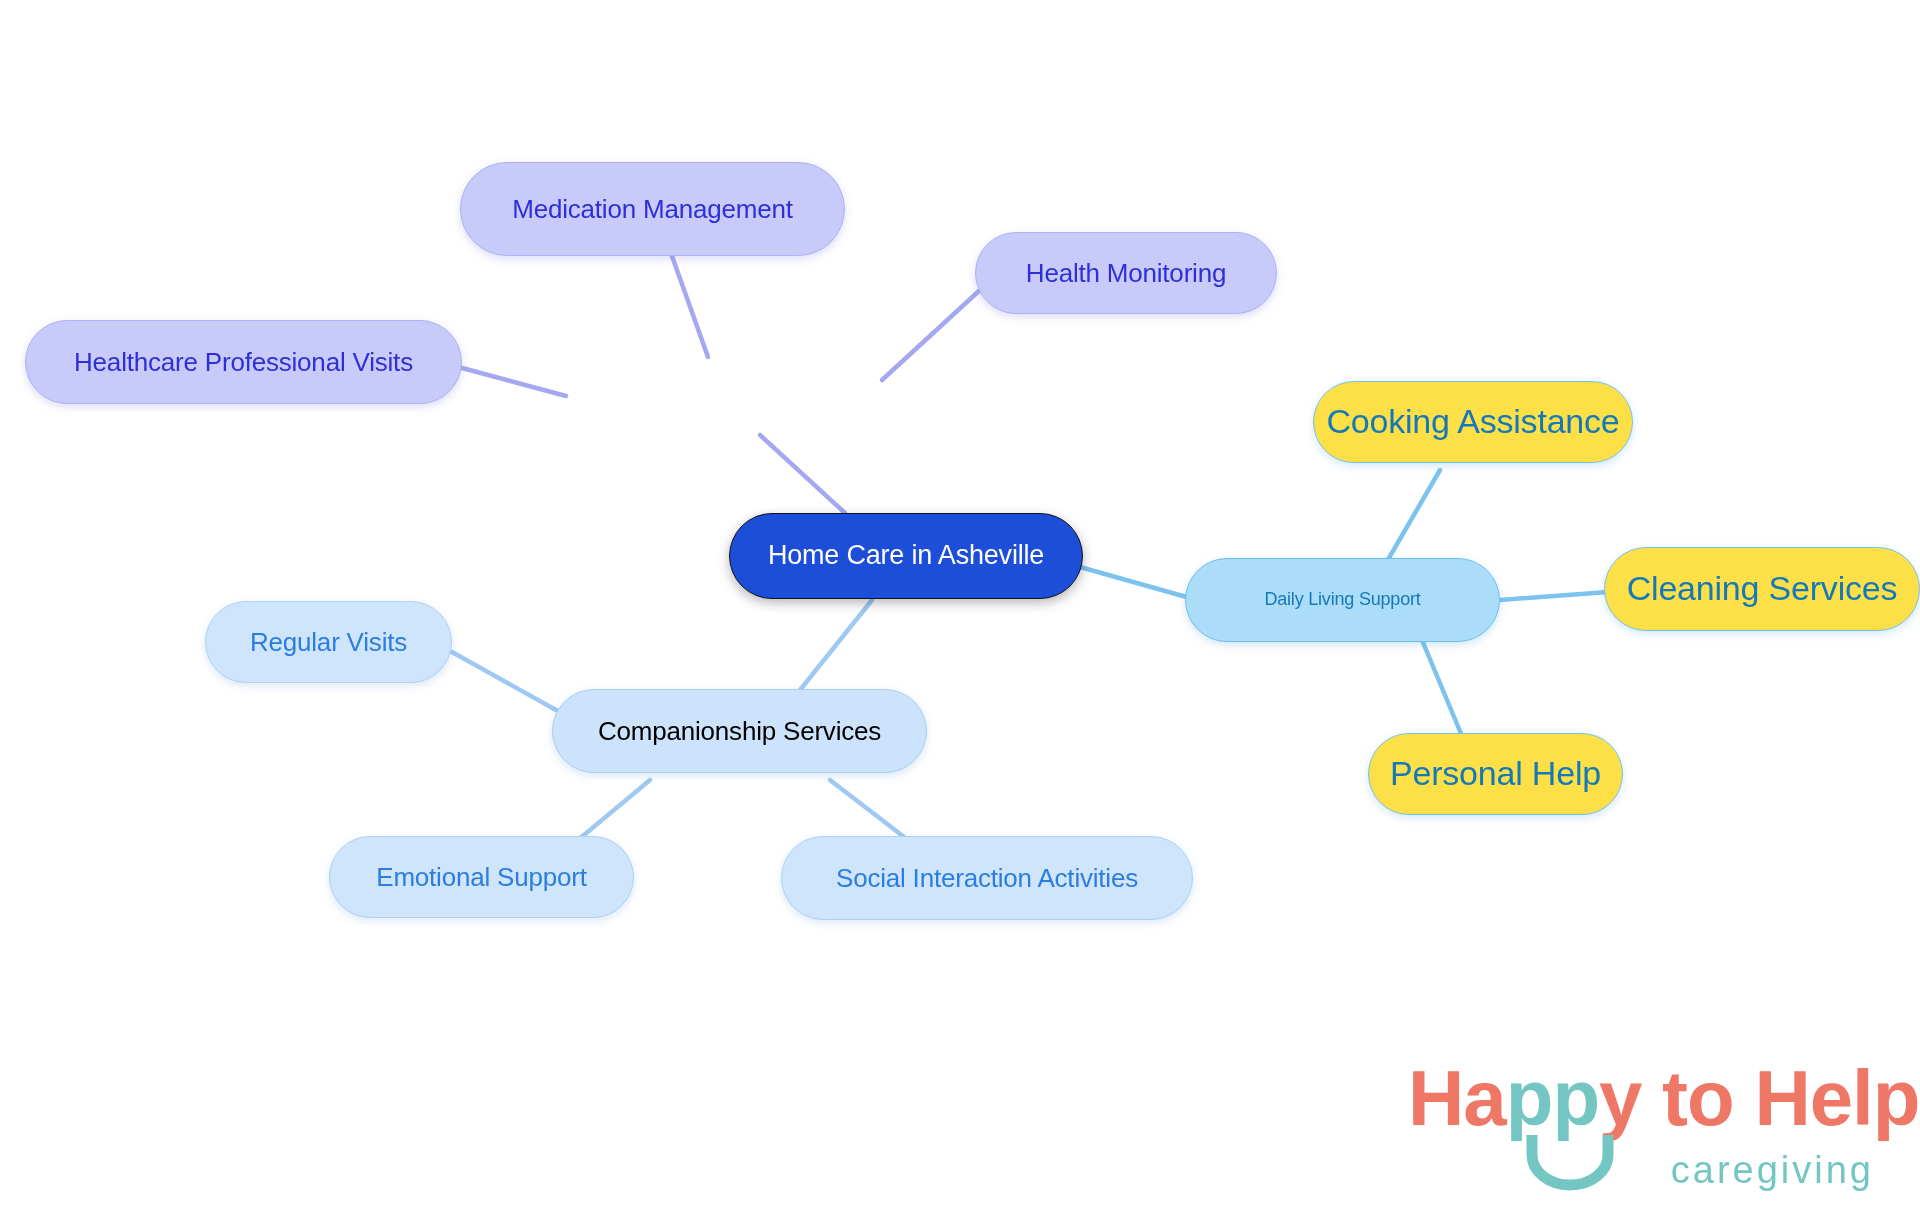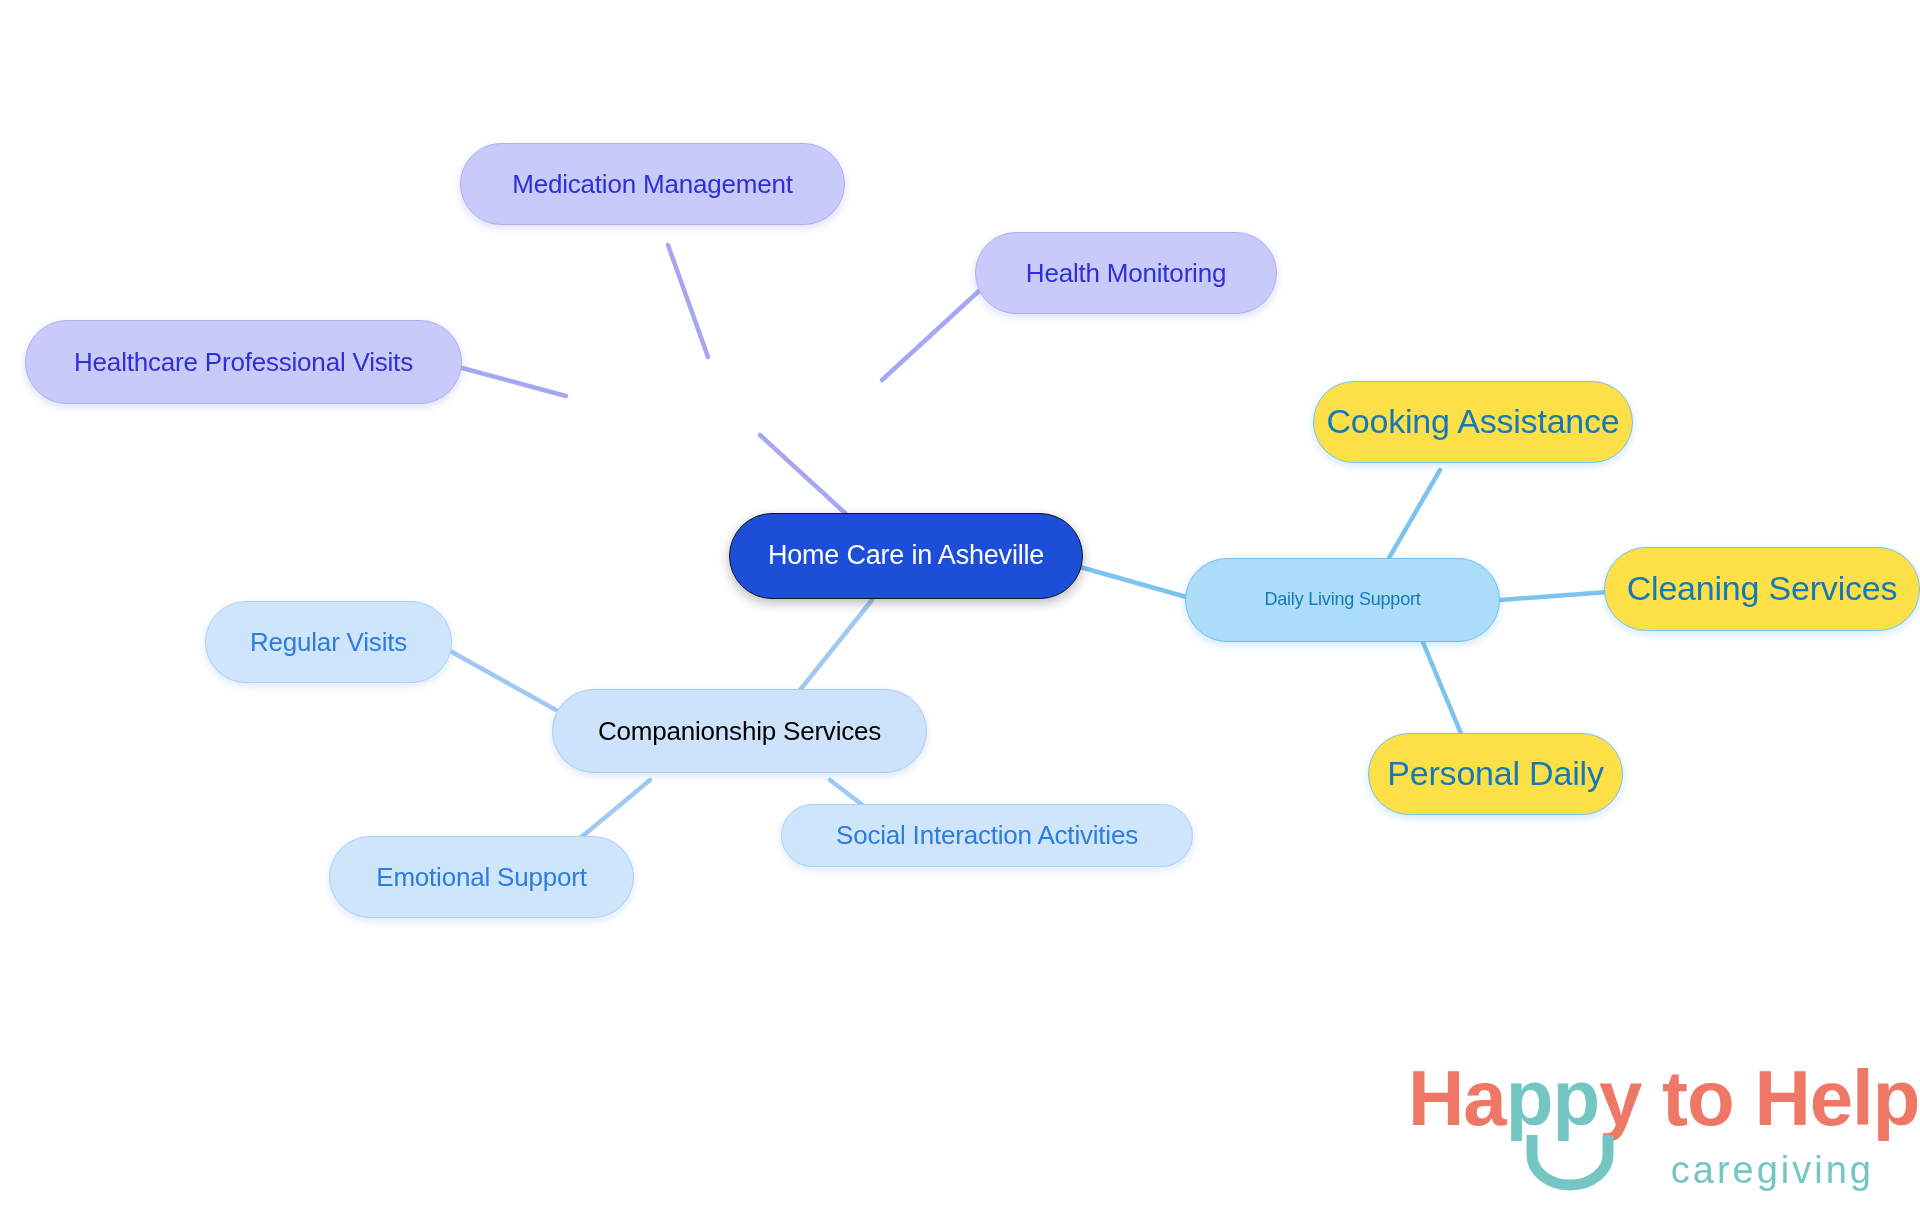--- a/index.html
+++ b/index.html
@@ -164,21 +164,21 @@
     <line x1="650" y1="780" x2="578" y2="840" stroke="#9fc9f2" stroke-width="4.5" stroke-linecap="round"></line>
 
     <line x1="830" y1="780" x2="908" y2="840" stroke="#9fc9f2" stroke-width="4.5" stroke-linecap="round"></line>
   </svg>
 
   <div class="node root" style="left:729px; top:513px; width:354px; height:86px;">
     <span class="node-label">Home Care in Asheville</span>
   </div>
 
 
-  <div class="node purple-leaf" style="left:460px; top:143px; width:385px; height:82px;">
+  <div class="node purple-leaf" style="left:460px; top:162px; width:385px; height:94px;">
     <span class="node-label">Medication Management</span>
   </div>
 
   <div class="node purple-leaf" style="left:975px; top:232px; width:302px; height:82px;text-align:center;">
     <span class="node-label">Health Monitoring</span>
   </div>
 
   <div class="node purple-leaf" style="left:25px; top:320px; width:437px; height:84px;">
     <span class="node-label">Healthcare Professional Visits</span>
   </div>
@@ -189,36 +189,36 @@
 
   <div class="node sky-leaf" style="left:1313px; top:381px; width:320px; height:82px;">
     <span class="node-label">Cooking Assistance</span>
   </div>
 
   <div class="node sky-leaf" style="left:1604px; top:547px; width:316px; height:84px;">
     <span class="node-label">Cleaning Services</span>
   </div>
 
   <div class="node sky-leaf" style="left:1368px; top:733px; width:255px; height:82px;">
-    <span class="node-label">Personal Daily</span>
+    <span class="node-label">Personal Help</span>
   </div>
 
   <div class="node pale" style="left:552px; top:689px; width:375px; height:84px;">
     <span class="node-label">Companionship Services</span>
   </div>
 
   <div class="node pale-leaf" style="left:205px; top:601px; width:247px; height:82px;align-items:center;">
     <span class="node-label">Regular Visits</span>
   </div>
 
   <div class="node pale-leaf" style="left:329px; top:836px; width:305px; height:82px;">
     <span class="node-label">Emotional Support</span>
   </div>
 
-  <div class="node pale-leaf" style="left:781px; top:804px; width:412px; height:63px;">
+  <div class="node pale-leaf" style="left:781px; top:836px; width:412px; height:84px;">
     <span class="node-label">Social Interaction Activities</span>
   </div>
 
   <div id="logo">
     <div class="logo-wordmark"><span class="logo-coral">H</span><span class="logo-coral">a</span><span class="logo-teal">pp</span><span class="logo-coral">y</span><span class="logo-coral"> to </span><span class="logo-coral">Help</span></div>
 
     <svg id="logo-smile" width="92" height="58" viewBox="0 0 92 58">
       <path d="M8 2 L8 22 A38 30 0 0 0 84 22 L84 2" fill="none" stroke="#74c6c2" stroke-width="11" stroke-linecap="butt"></path>
     </svg>
 

